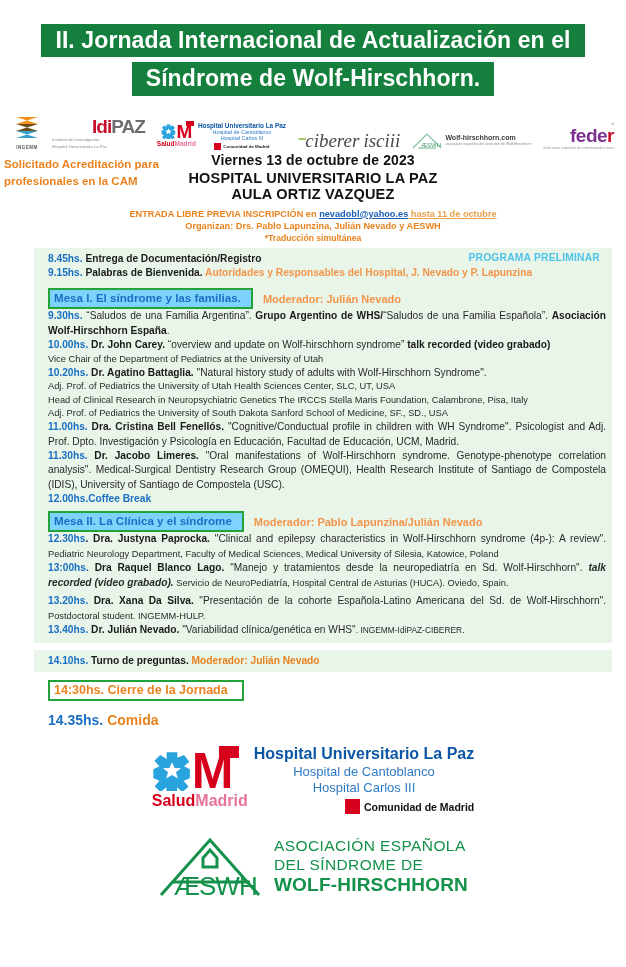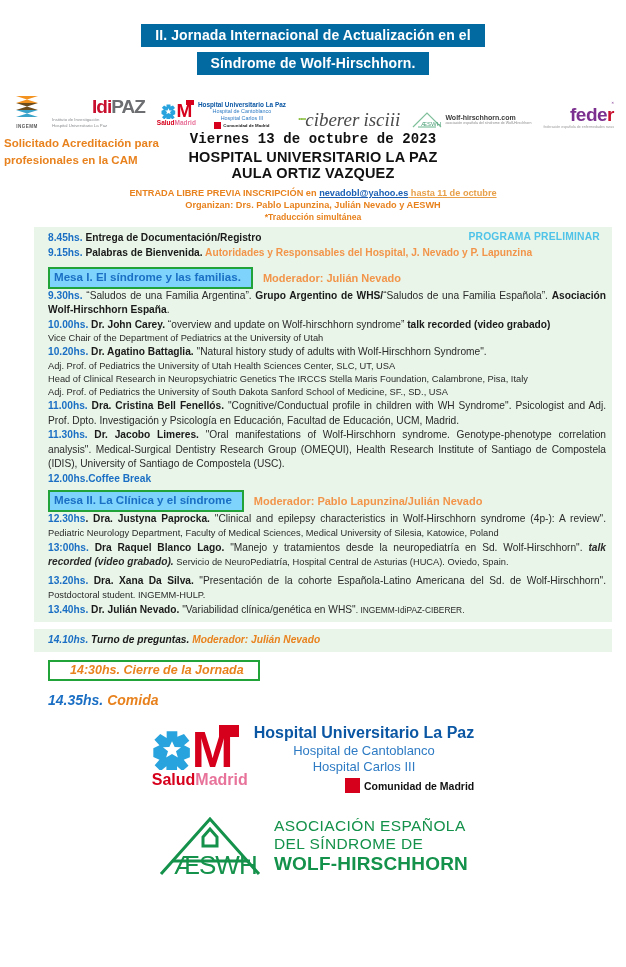--- a/index.html
+++ b/index.html
@@ -9,24 +9,24 @@
     font-family:"Liberation Sans", sans-serif;
     overflow:hidden;
     position:relative;
   }
   .page{position:relative;width:626px;height:967px;}
 
   
   .banner-wrap{text-align:center;}
   .banner{
     display:inline-block;
-    background:#0369a1;
+    background:#15803d;
     color:#ffffff;
     font-weight:bold;
-    font-size:14px;
+    font-size:23px;
     letter-spacing:0.1px;
     padding:3px 14px 4px 14px;
     line-height:1.15;
   }
   .banner1{margin-top:24px;}
   .banner2{margin-top:5px;}
 
   
   .logos{
     display:flex;align-items:flex-end;justify-content:space-between;
@@ -85,21 +85,21 @@
   .feder-sub{font-size:3.6px;color:#9a9a9a;margin-top:1px;}
   .feder-tag{font-size:3.4px;color:#7b2f8f;}
 
   
   .headinfo{position:relative;height:92px;}
   .acred{
     position:absolute;left:4px;top:6px;width:200px;
     color:#e8821e;font-size:11.5px;font-weight:bold;line-height:1.45;
   }
   .center-block{text-align:center;padding-top:2px;}
-  .date-line{font-size:14px;font-weight:bold;color:#111;letter-spacing:.1px;font-family:Liberation Mono, monospace;}
+  .date-line{font-size:14px;font-weight:bold;color:#111;letter-spacing:.1px;}
   .hosp-line{font-size:14.5px;font-weight:bold;color:#111;letter-spacing:.2px;margin-top:2px;}
   .aula-line{font-size:14.5px;font-weight:bold;color:#111;letter-spacing:.2px;}
   .entrada{font-size:9.2px;font-weight:bold;color:#e8821e;margin-top:7px;}
   .entrada .mail{color:#1a5fb4;text-decoration:underline;}
   .entrada .hasta{color:#e8a04a;text-decoration:underline;}
   .organizan{font-size:9.2px;font-weight:bold;color:#e8821e;margin-top:2px;}
   .traduccion{font-size:8.6px;font-weight:bold;color:#e8821e;margin-top:2px;}
 
   
   .program{
@@ -132,27 +132,27 @@
     color:#1a6fc4;
     font-weight:bold;
     font-size:11.6px;
     padding:1px 10px 2px 4px;
     line-height:1.25;
   }
   .mesa-mod{margin-left:10px;font-size:11px;}
   .gap{height:7px;}
   .gap-s{height:4px;}
 
-  .tail{margin:7px 14px 0 34px;font-style:italic;}
+  .tail{margin:7px 14px 0 34px;}
   .tail-band{background:#e9f5e9;padding:4px 6px 4px 14px;}
   .cierre-box{
     display:inline-block;margin:8px 0 0 14px;
     border:2px solid #21a33a;background:#ffffff;
     color:#e8821e;font-weight:bold;font-size:12.5px;
-    padding:1px 14px 2px 20px;
+    padding:1px 14px 2px 4px;
   }
   .comida{margin:10px 0 0 14px;font-size:14px;}
 
   
   .bottom{margin-top:14px;text-align:center;}
   .hulp-big{display:inline-flex;align-items:center;gap:6px;}
   .hulp-big-cross{width:40px;height:40px;position:relative;}
   .hulp-big-m{font-size:50px;font-weight:bold;color:#d6001c;line-height:.8;letter-spacing:-3px;position:relative;}
   .hulp-big-crown{position:absolute;top:-5px;right:-9px;width:20px;height:12px;background:#d6001c;}
   .hulp-big-salud{font-size:16px;font-weight:bold;line-height:1;margin-top:2px;text-align:left;}

